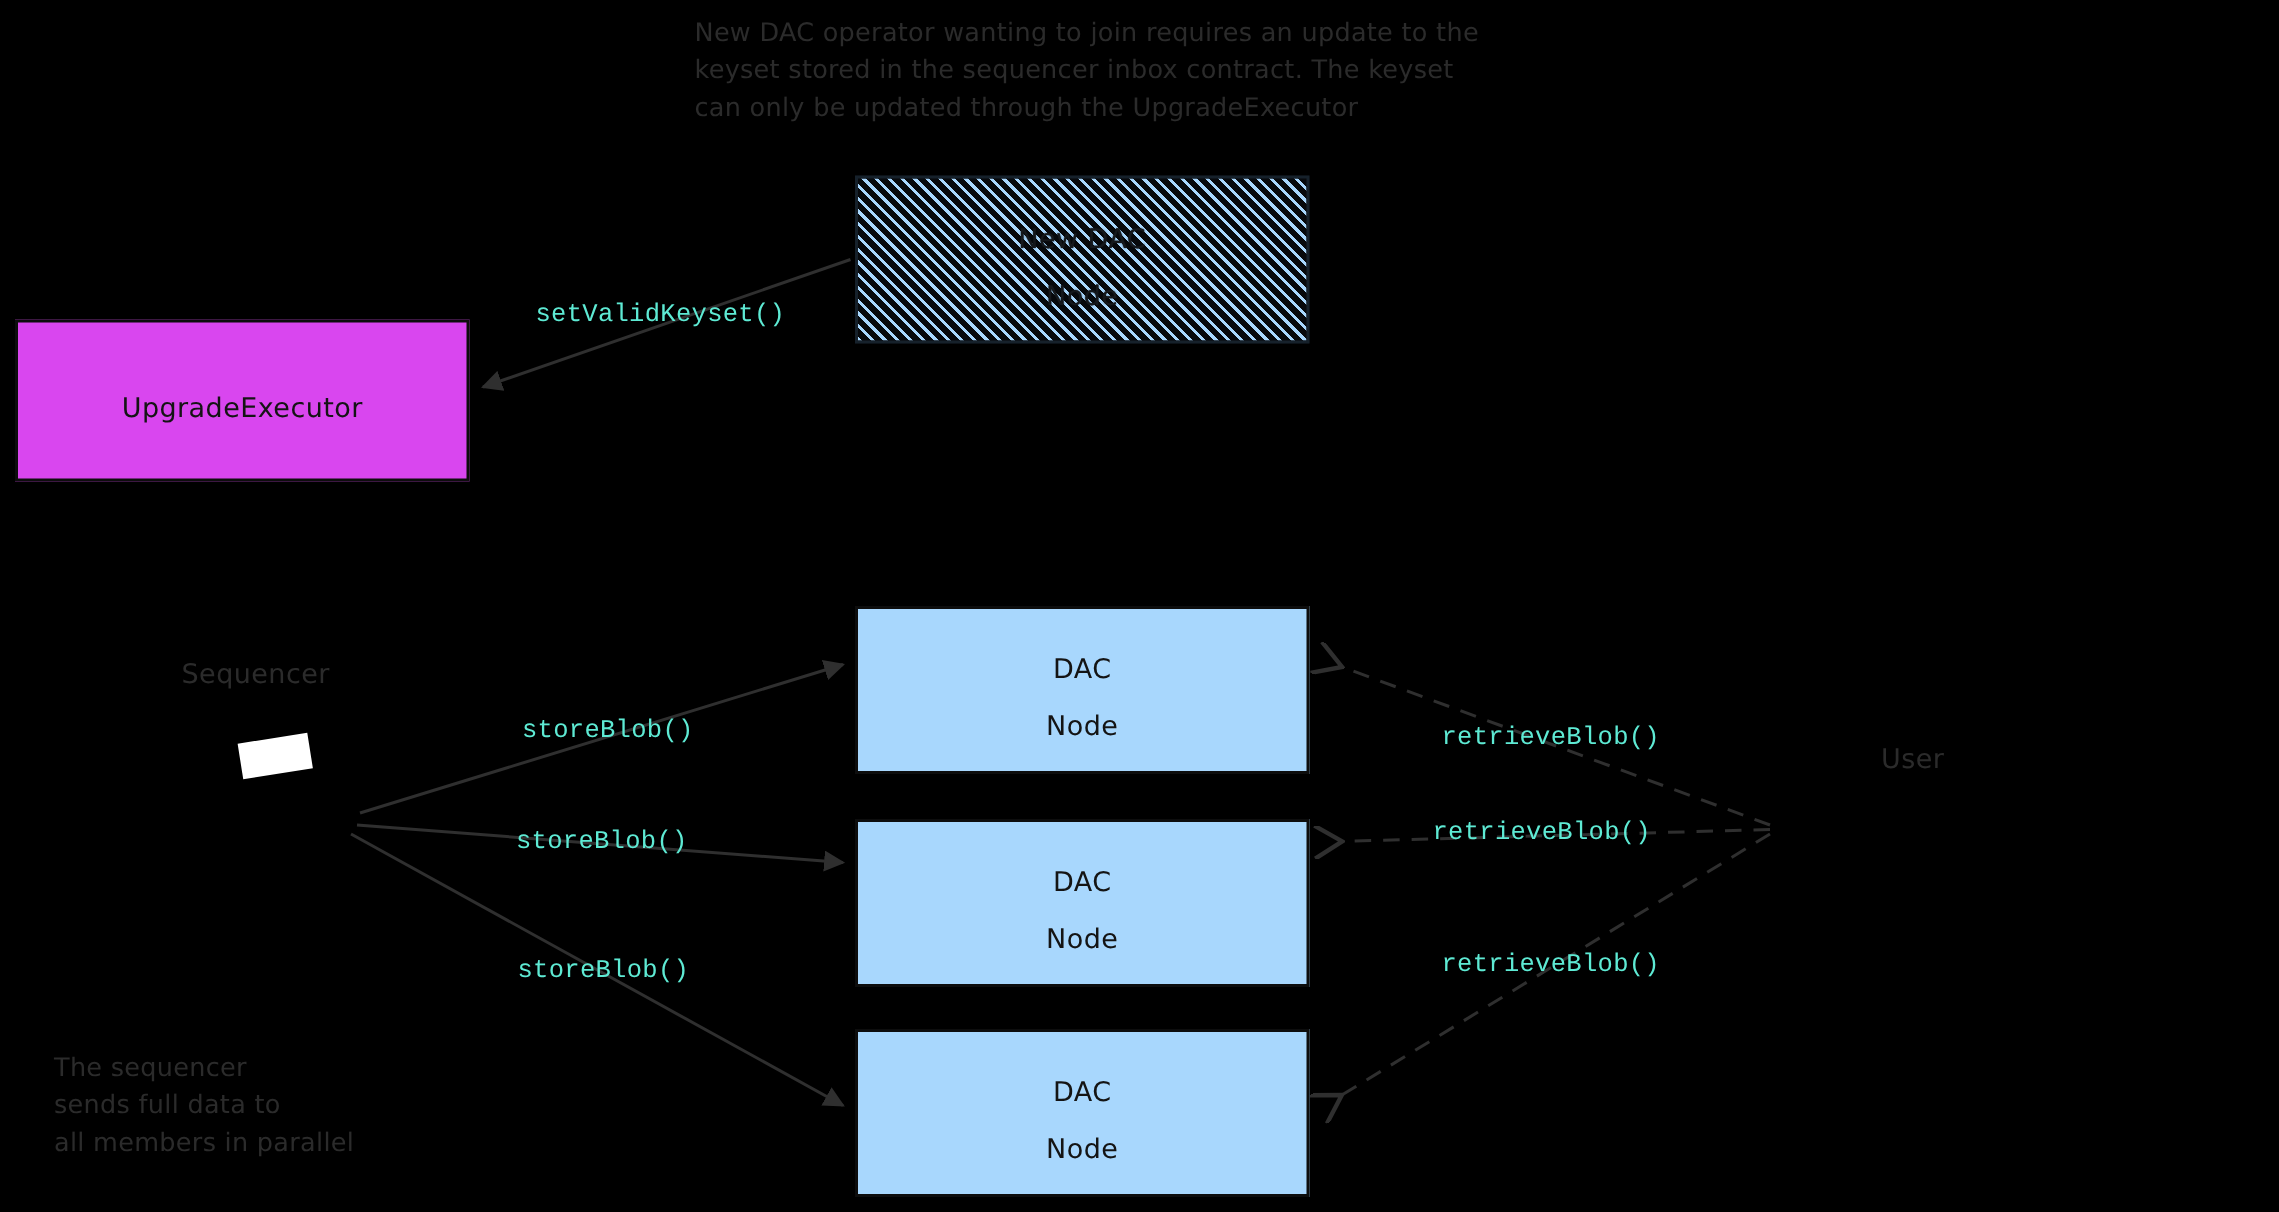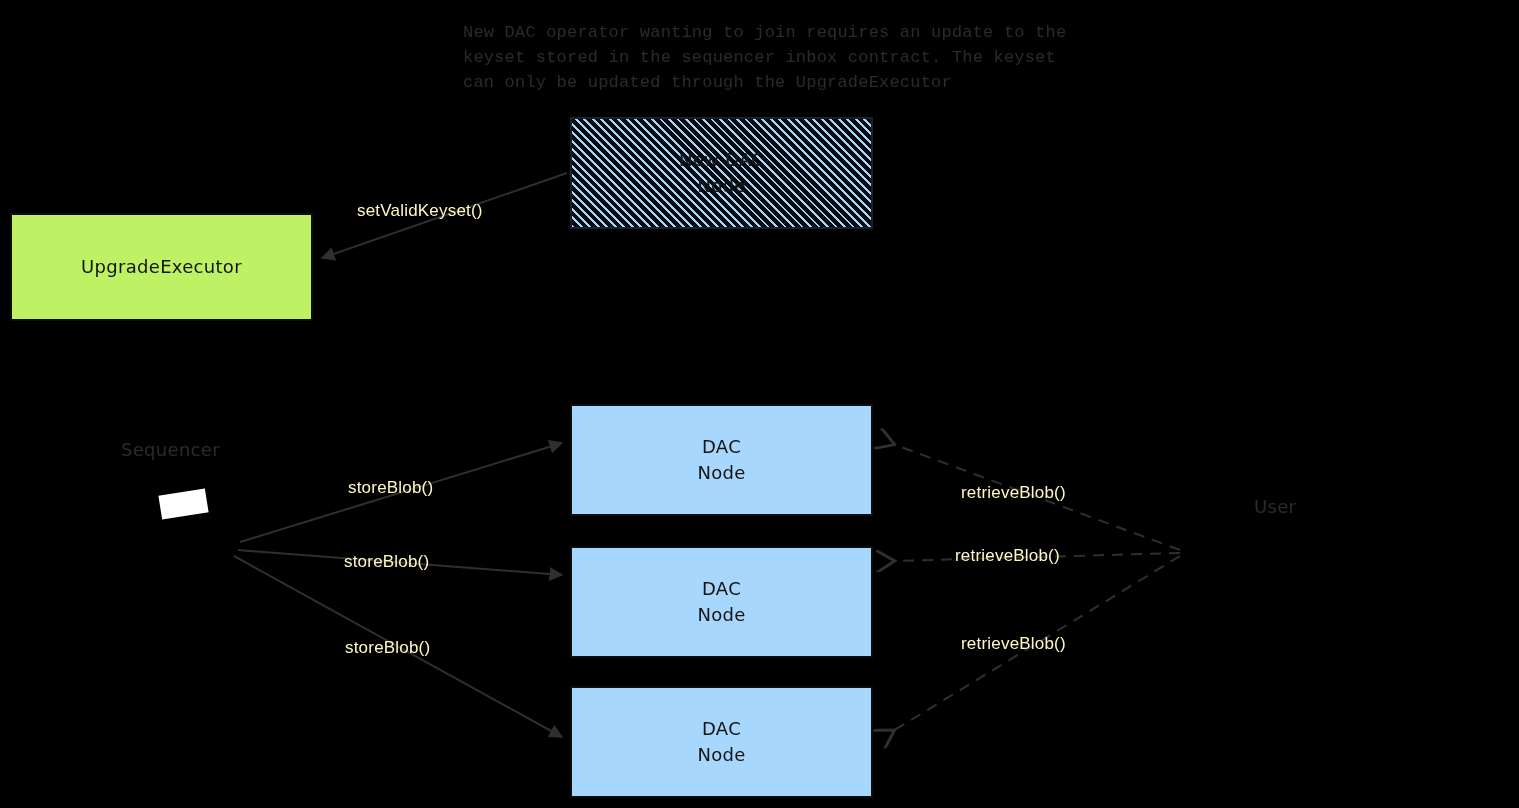--- a/index.html
+++ b/index.html
@@ -37,57 +37,58 @@
     justify-content: center;
     color: #141414;
     font-family: "DejaVu Sans", sans-serif;
     font-size: 18px;
     line-height: 1.45;
     letter-spacing: 0.3px;
   }
   .node-box .line {
     display: block;
     white-space: pre;
+    margin-top: 12px;
   }
   #dac-node-1 { left: 570px; top: 404px; width: 303px; height: 112px; background: #a8d7fd; }
   #dac-node-2 { left: 570px; top: 546px; width: 303px; height: 112px; background: #a8d7fd; }
   #dac-node-3 { left: 570px; top: 686px; width: 303px; height: 112px; background: #a8d7fd; }
   #new-dac-node {
     left: 570px; top: 117px; width: 303px; height: 112px;
     background-color: #07090c;
     background-image: repeating-linear-gradient(
         45deg,
         #a8d7fd 0px, #a8d7fd 2px,
         #07090c 2px, #07090c 6px);
     border-color: #16212b;
   }
   #new-dac-node .line {
     color: #15181c;
     text-shadow: 0 0 1px #0a0d10;
   }
   #upgrade-executor {
     left: 10px; top: 213px; width: 303px; height: 108px;
-    background: #bef264;
+    background: #d946ef;
   }
   .annot {
     position: absolute;
     color: #2b2b2b;
     font-family: "DejaVu Sans", sans-serif;
     font-size: 17px;
     line-height: 25px;
     letter-spacing: 0.2px;
     white-space: pre-line;
   }
-  #annot-top { left: 463px; top: 20px; width: 640px; font-family: Liberation Mono, monospace; }
+  #annot-top { left: 463px; top: 10px; width: 640px; }
   #annot-right { left: 1176px; top: 330px; width: 330px; }
   #annot-bottom-left { left: 36px; top: 700px; width: 280px; }
   .edge-label {
     position: absolute;
-    color: #fef9c3;
-    font-family: Liberation Sans, sans-serif;
+    color: #5eead4;
+    font-family: Liberation Mono, monospace;
     font-size: 17px;
     letter-spacing: 0.2px;
     white-space: nowrap;
   }
   #label-setvalidkeyset { left: 357px; top: 201px; }
   #label-storeblob-1 { left: 348px; top: 478px; }
   #label-storeblob-2 { left: 344px; top: 552px; }
   #label-storeblob-3 { left: 345px; top: 638px; }
   #label-retrieveblob-1 { left: 961px; top: 483px; }
   #label-retrieveblob-2 { left: 955px; top: 546px; }
@@ -146,20 +147,23 @@
       <line x1="1180" y1="553" x2="893" y2="561" stroke="#2f2f2f" stroke-width="2" stroke-dasharray="11 8" marker-end="url(#arrow-open-left)"></line>
     </g>
     <g>
       <line x1="1180" y1="556" x2="893" y2="731" stroke="#2f2f2f" stroke-width="2" stroke-dasharray="11 8" marker-end="url(#arrow-open-left)"></line>
     </g>
   </svg>
 
   <div class="annot" id="annot-top">New DAC operator wanting to join requires an update to the
 keyset stored in the sequencer inbox contract. The keyset
 can only be updated through the UpgradeExecutor</div>
+  <div class="annot" id="annot-bottom-left">The sequencer
+sends full data to
+all members in parallel</div>
 
   <div class="node-box" id="new-dac-node">
     <span class="line">New DAC</span>
     <span class="line">Node</span>
   </div>
 
   <div class="node-box" id="upgrade-executor">
     <span class="line">UpgradeExecutor</span>
   </div>
 

